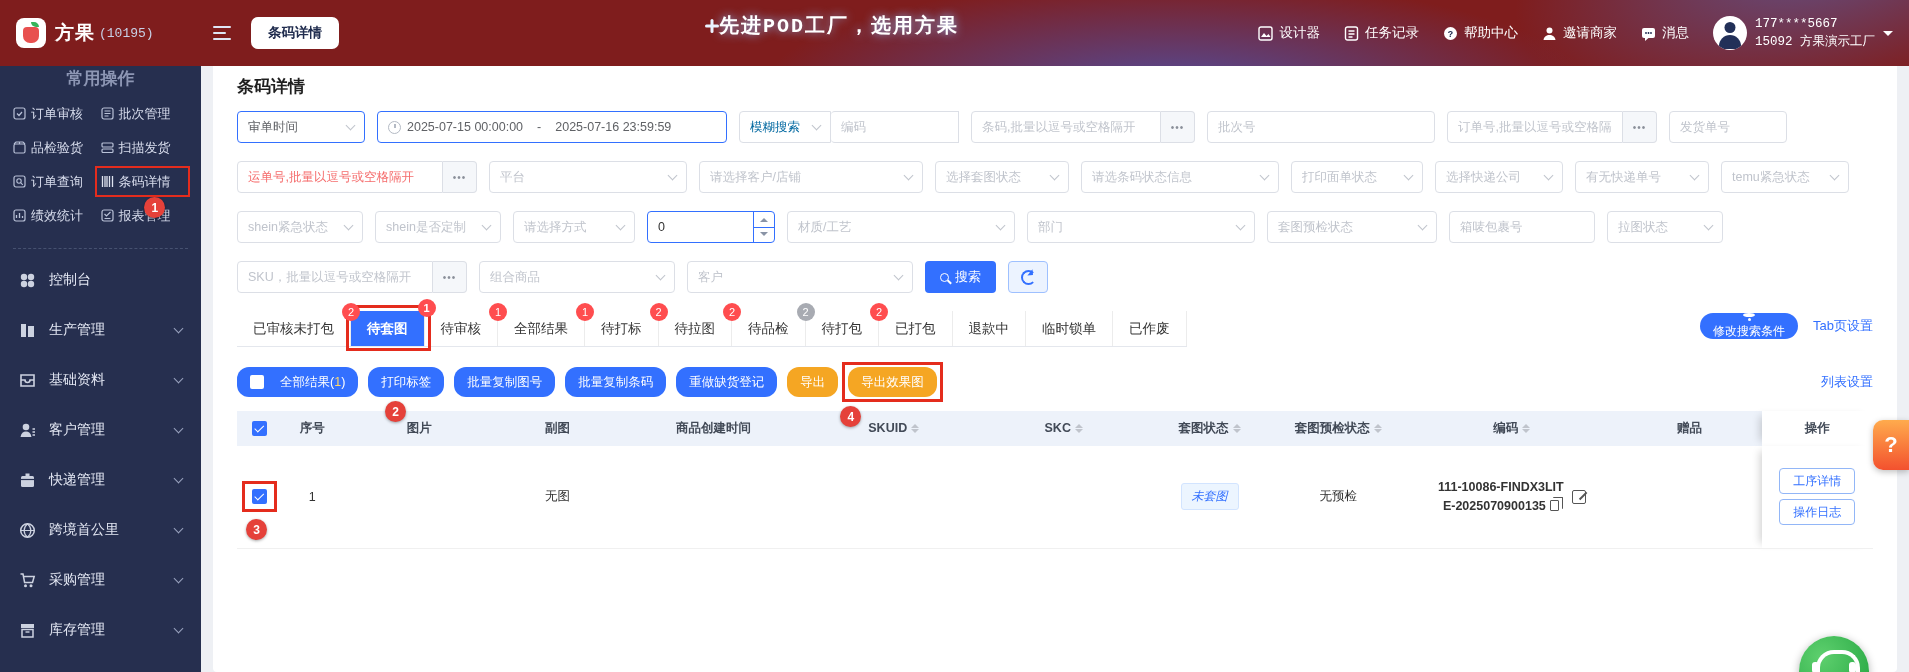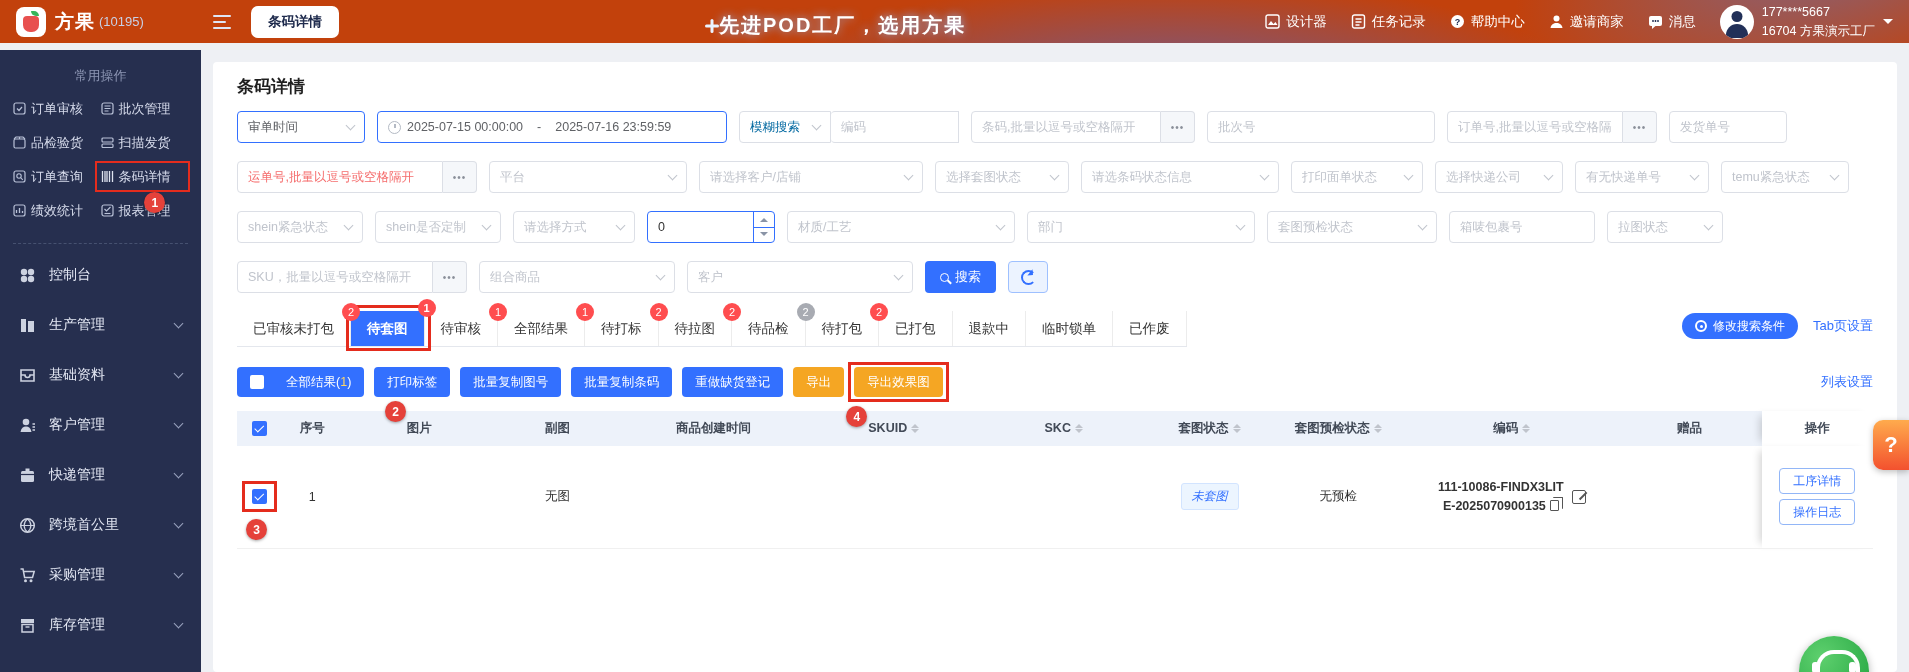--- a/index.html
+++ b/index.html
@@ -1,21 +1,21 @@
 <!DOCTYPE html>
 <html><head>
 <meta charset="utf-8">
 <style>
   * { box-sizing: border-box; margin: 0; padding: 0; }
   html,body { width:1909px; height:672px; overflow:hidden; }
   body { font-family:"Liberation Sans", sans-serif; background:#eef0f4; position:relative; font-size:13px; }
 
   
-  .topbar { position:absolute; top:0; left:0; right:0; height:43px; background:#c2410c; color:#fff;
-            display:flex; align-items:center; z-index:20; overflow:hidden; }
+  .topbar { position:absolute; top:0; left:0; right:0; height:66px; background:#7f1d1d; color:#fff;
+            display:flex; align-items:center; z-index:20; overflow:hidden;font-family:Liberation Mono, monospace; }
   .topbar::before { content:""; position:absolute; left:38%; top:-30px; width:900px; height:120px;
             background:radial-gradient(ellipse at 50% 100%, rgba(47,114,255,.55), rgba(47,114,255,0) 65%); pointer-events:none; }
   .topbar::after { content:""; position:absolute; right:-80px; top:-60px; width:520px; height:200px;
             background:radial-gradient(ellipse at 70% 20%, rgba(64,140,255,.45), rgba(64,140,255,0) 60%); transform:rotate(-12deg); pointer-events:none; }
   .brand { width:201px; flex:0 0 201px; display:flex; align-items:center; gap:9px; padding-left:16px; }
   .logo-box { width:30px; height:30px; background:#fff; border-radius:8px; position:relative; flex:0 0 30px; }
   .logo-apple { position:absolute; left:7px; right:7px; top:9px; bottom:5px; background:#e8504f; border-radius:4px 4px 7px 7px; }
   .logo-leaf { position:absolute; top:4px; left:15px; width:8px; height:5px; background:#36b45a; border-radius:0 8px 0 8px; }
   .brand-name { font-size:19px; font-weight:bold; letter-spacing:1px; }
   .brand-id { font-size:13px; color:#c8d0e6; margin-left:-5px; }
@@ -34,21 +34,21 @@
   .nav-item svg { display:block; }
   .tb-user { display:flex; align-items:center; gap:8px; cursor:pointer; }
   .avatar { width:34px; height:34px; background:#fff; border-radius:50%; position:relative; overflow:hidden; flex:0 0 34px; }
   .avatar::before { content:""; position:absolute; top:6px; left:50%; transform:translateX(-50%); width:11px; height:11px; border-radius:50%; background:#223058; }
   .avatar::after { content:""; position:absolute; top:19px; left:50%; transform:translateX(-50%); width:22px; height:14px; border-radius:11px 11px 0 0; background:#223058; }
   .user-lines { font-size:12.5px; line-height:1.45; }
   .caret { width:0; height:0; border:5px solid transparent; border-top-color:#fff; margin-top:5px; }
 
   
   .sidebar { position:absolute; left:0; top:50px; bottom:0; width:201px; background:#262f4f; color:#d7dcec; z-index:10; }
-  .quick-title { text-align:center; color:#8d96b4; font-size:13px; margin:17px 0 8px; }
+  .quick-title { text-align:center; color:#8d96b4; font-size:17px; margin:17px 0 8px;font-weight:bold; }
   .quick-grid { display:grid; grid-template-columns:1fr 1fr; padding:0 13px; row-gap:3px; }
   .quick-item { display:flex; align-items:center; gap:5px; font-size:13px; height:31px; cursor:pointer; white-space:nowrap; }
   .quick-item svg { flex:0 0 13px; }
   .qi-hl { position:relative; }
   .hlbox { position:absolute; left:-6px; right:-2px; top:0; bottom:0; border:2.5px solid #e42c1d; pointer-events:none; }
   .step-badge { width:21px; height:21px; border-radius:50%; background:#e5413a; color:#fff; font-size:12px; font-weight:700;
                 display:flex; align-items:center; justify-content:center; box-shadow:0 1px 3px rgba(0,0,0,.35); z-index:30; }
   .step1 { position:absolute; left:50%; bottom:-21px; }
   .sb-divider { border:none; border-top:1px dashed #465170; margin:17px 13px 6px; }
   .menu-item { display:flex; align-items:center; gap:13px; height:50px; padding:0 19px; font-size:14px; color:#e4e8f4; cursor:pointer; }
@@ -99,29 +99,29 @@
   .tabgroup { display:flex; border-bottom:1px solid #e4e7ed; }
   .tab { position:relative; height:35px; line-height:35px; padding:0 16px; font-size:13.5px; color:#333;
          background:#fff; border-right:1px solid #ececec; cursor:pointer; white-space:nowrap; }
   .tab.active { background:#3370ff; color:#fff; font-weight:600; }
   .tbadge { position:absolute; top:-8px; right:-10px; min-width:18px; height:18px; padding:0 4px; border-radius:9px;
             background:#ff4d4f; color:#fff; font-size:11px; line-height:18px; text-align:center; z-index:6; }
   .tbadge.grey { background:#a8abb2; }
   .annbox { position:absolute; left:-5px; right:-7px; top:-6px; bottom:-5px; border:3px solid #e42c1d; z-index:5; pointer-events:none; }
   .tabs-right { margin-left:auto; display:flex; align-items:center; gap:15px; padding-bottom:8px; }
   .btn-modify { background:#3370ff; color:#fff; height:26px; border-radius:13px; display:flex; align-items:center; gap:6px;
-                padding:0 13px; font-size:12px; cursor:pointer; }
+                padding:0 13px; font-size:12px; cursor:pointer;flex-direction:column; }
   .ico-gear { width:12px; height:12px; border:2px solid #fff; border-radius:50%; position:relative; }
   .ico-gear::after { content:""; position:absolute; left:2.5px; top:2.5px; width:3px; height:3px; background:#fff; border-radius:50%; }
   .blue-link { color:#3370ff; font-size:13px; cursor:pointer; white-space:nowrap; }
 
   
   .toolbar { display:flex; align-items:center; gap:10px; margin-bottom:14px; position:relative; }
-  .btn { height:30px; border:none; border-radius:4px; padding:0 13px; font-size:12.5px; color:#fff;
-         display:flex; align-items:center; gap:22px; cursor:pointer; white-space:nowrap; }
+  .btn { height:30px; border:none; border-radius:12px; padding:0 13px; font-size:12.5px; color:#fff;
+         display:flex; align-items:center; gap:16px; cursor:pointer; white-space:nowrap; }
   .btn.b-blue { background:#3370ff; }
   .btn.b-amber { background:#f5a623; }
   .wcheck { width:14px; height:14px; background:#fff; border-radius:2px; }
   .cnt { color:#ffd666; }
   .export-wrap { position:relative; }
   .export-wrap .annbox2 { position:absolute; inset:-5px -6px; border:3px solid #e42c1d; pointer-events:none; }
   .step2 { position:absolute; left:148px; top:34px; }
   .step4 { position:absolute; left:-8px; bottom:-30px; }
   .toolbar .blue-link { margin-left:auto; }
 
@@ -226,21 +226,21 @@
           <circle cx="5" cy="7" r="0.9" fill="#16234a"></circle>
           <circle cx="7.5" cy="7" r="0.9" fill="#16234a"></circle>
           <circle cx="10" cy="7" r="0.9" fill="#16234a"></circle>
         </svg>
       <span>消息</span>
     </span>
     <span class="tb-user">
       <span class="avatar"></span>
       <span class="user-lines">
         <div>177****5667</div>
-        <div>16704 方果演示工厂</div>
+        <div>15092 方果演示工厂</div>
       </span>
       <span class="caret"></span>
     </span>
   </div>
 </div>
 
 <div class="sidebar">
   <div class="quick-title">常用操作</div>
   <div class="quick-grid">
     <span class="quick-item">

